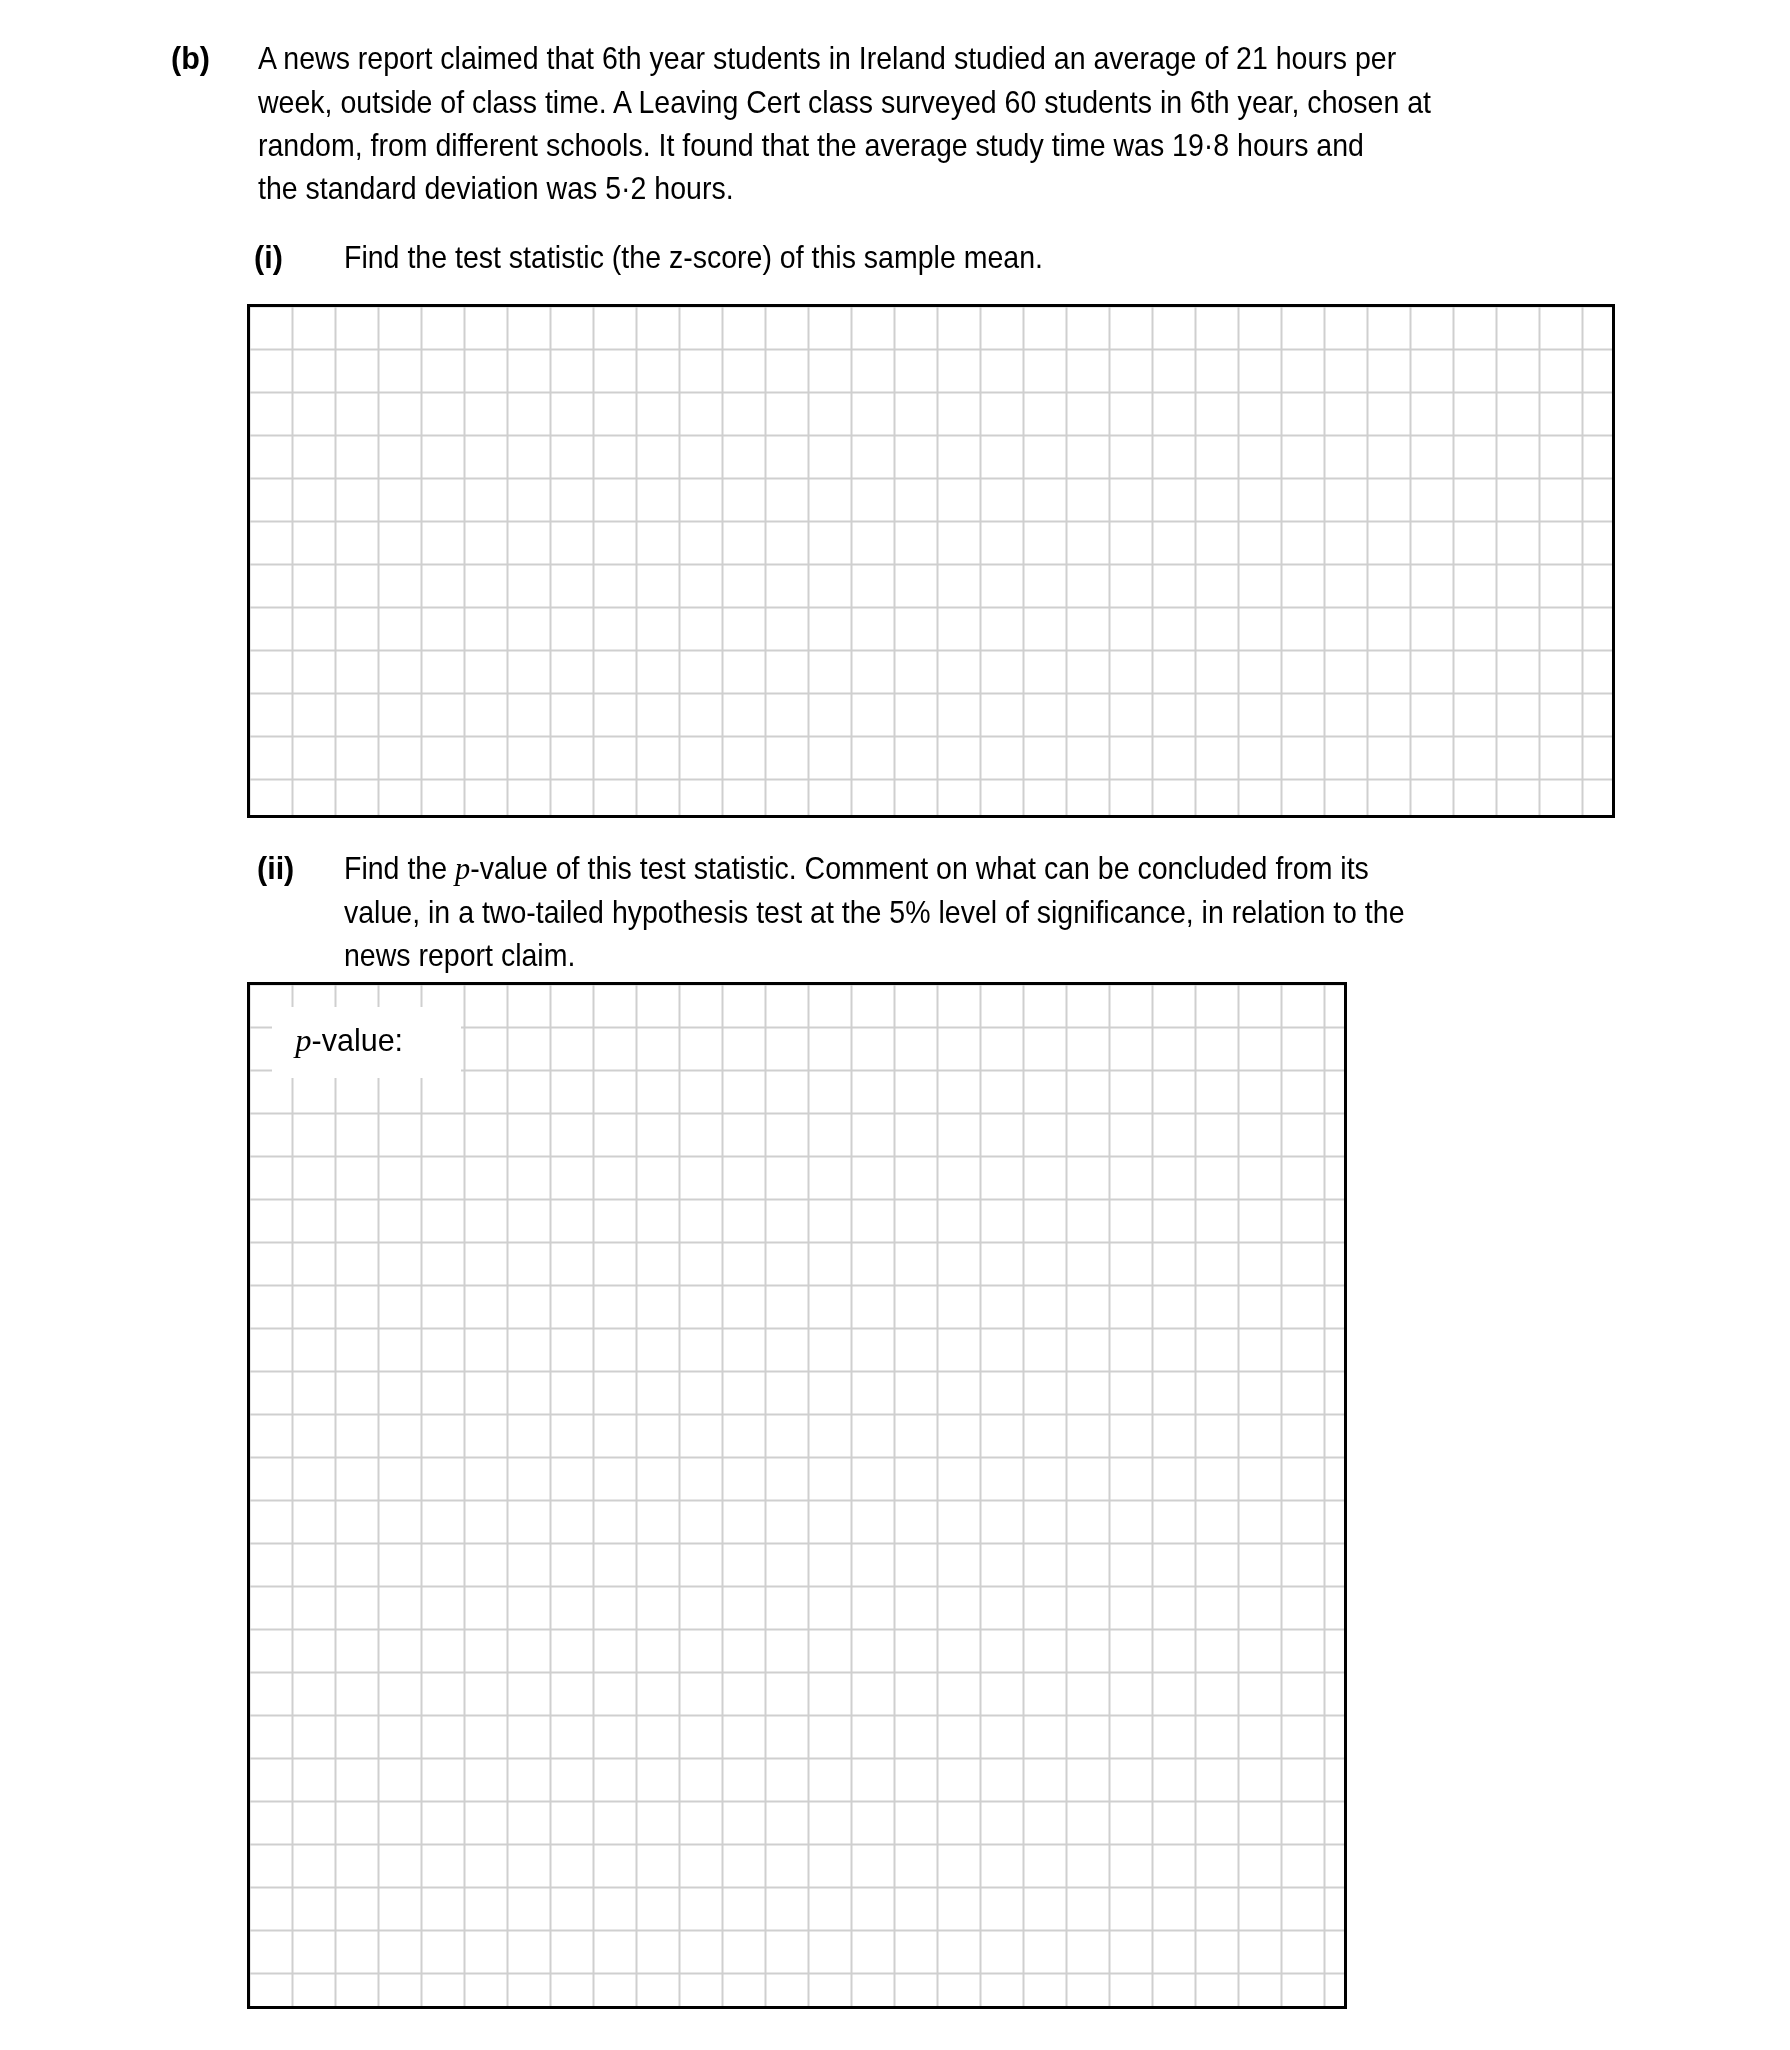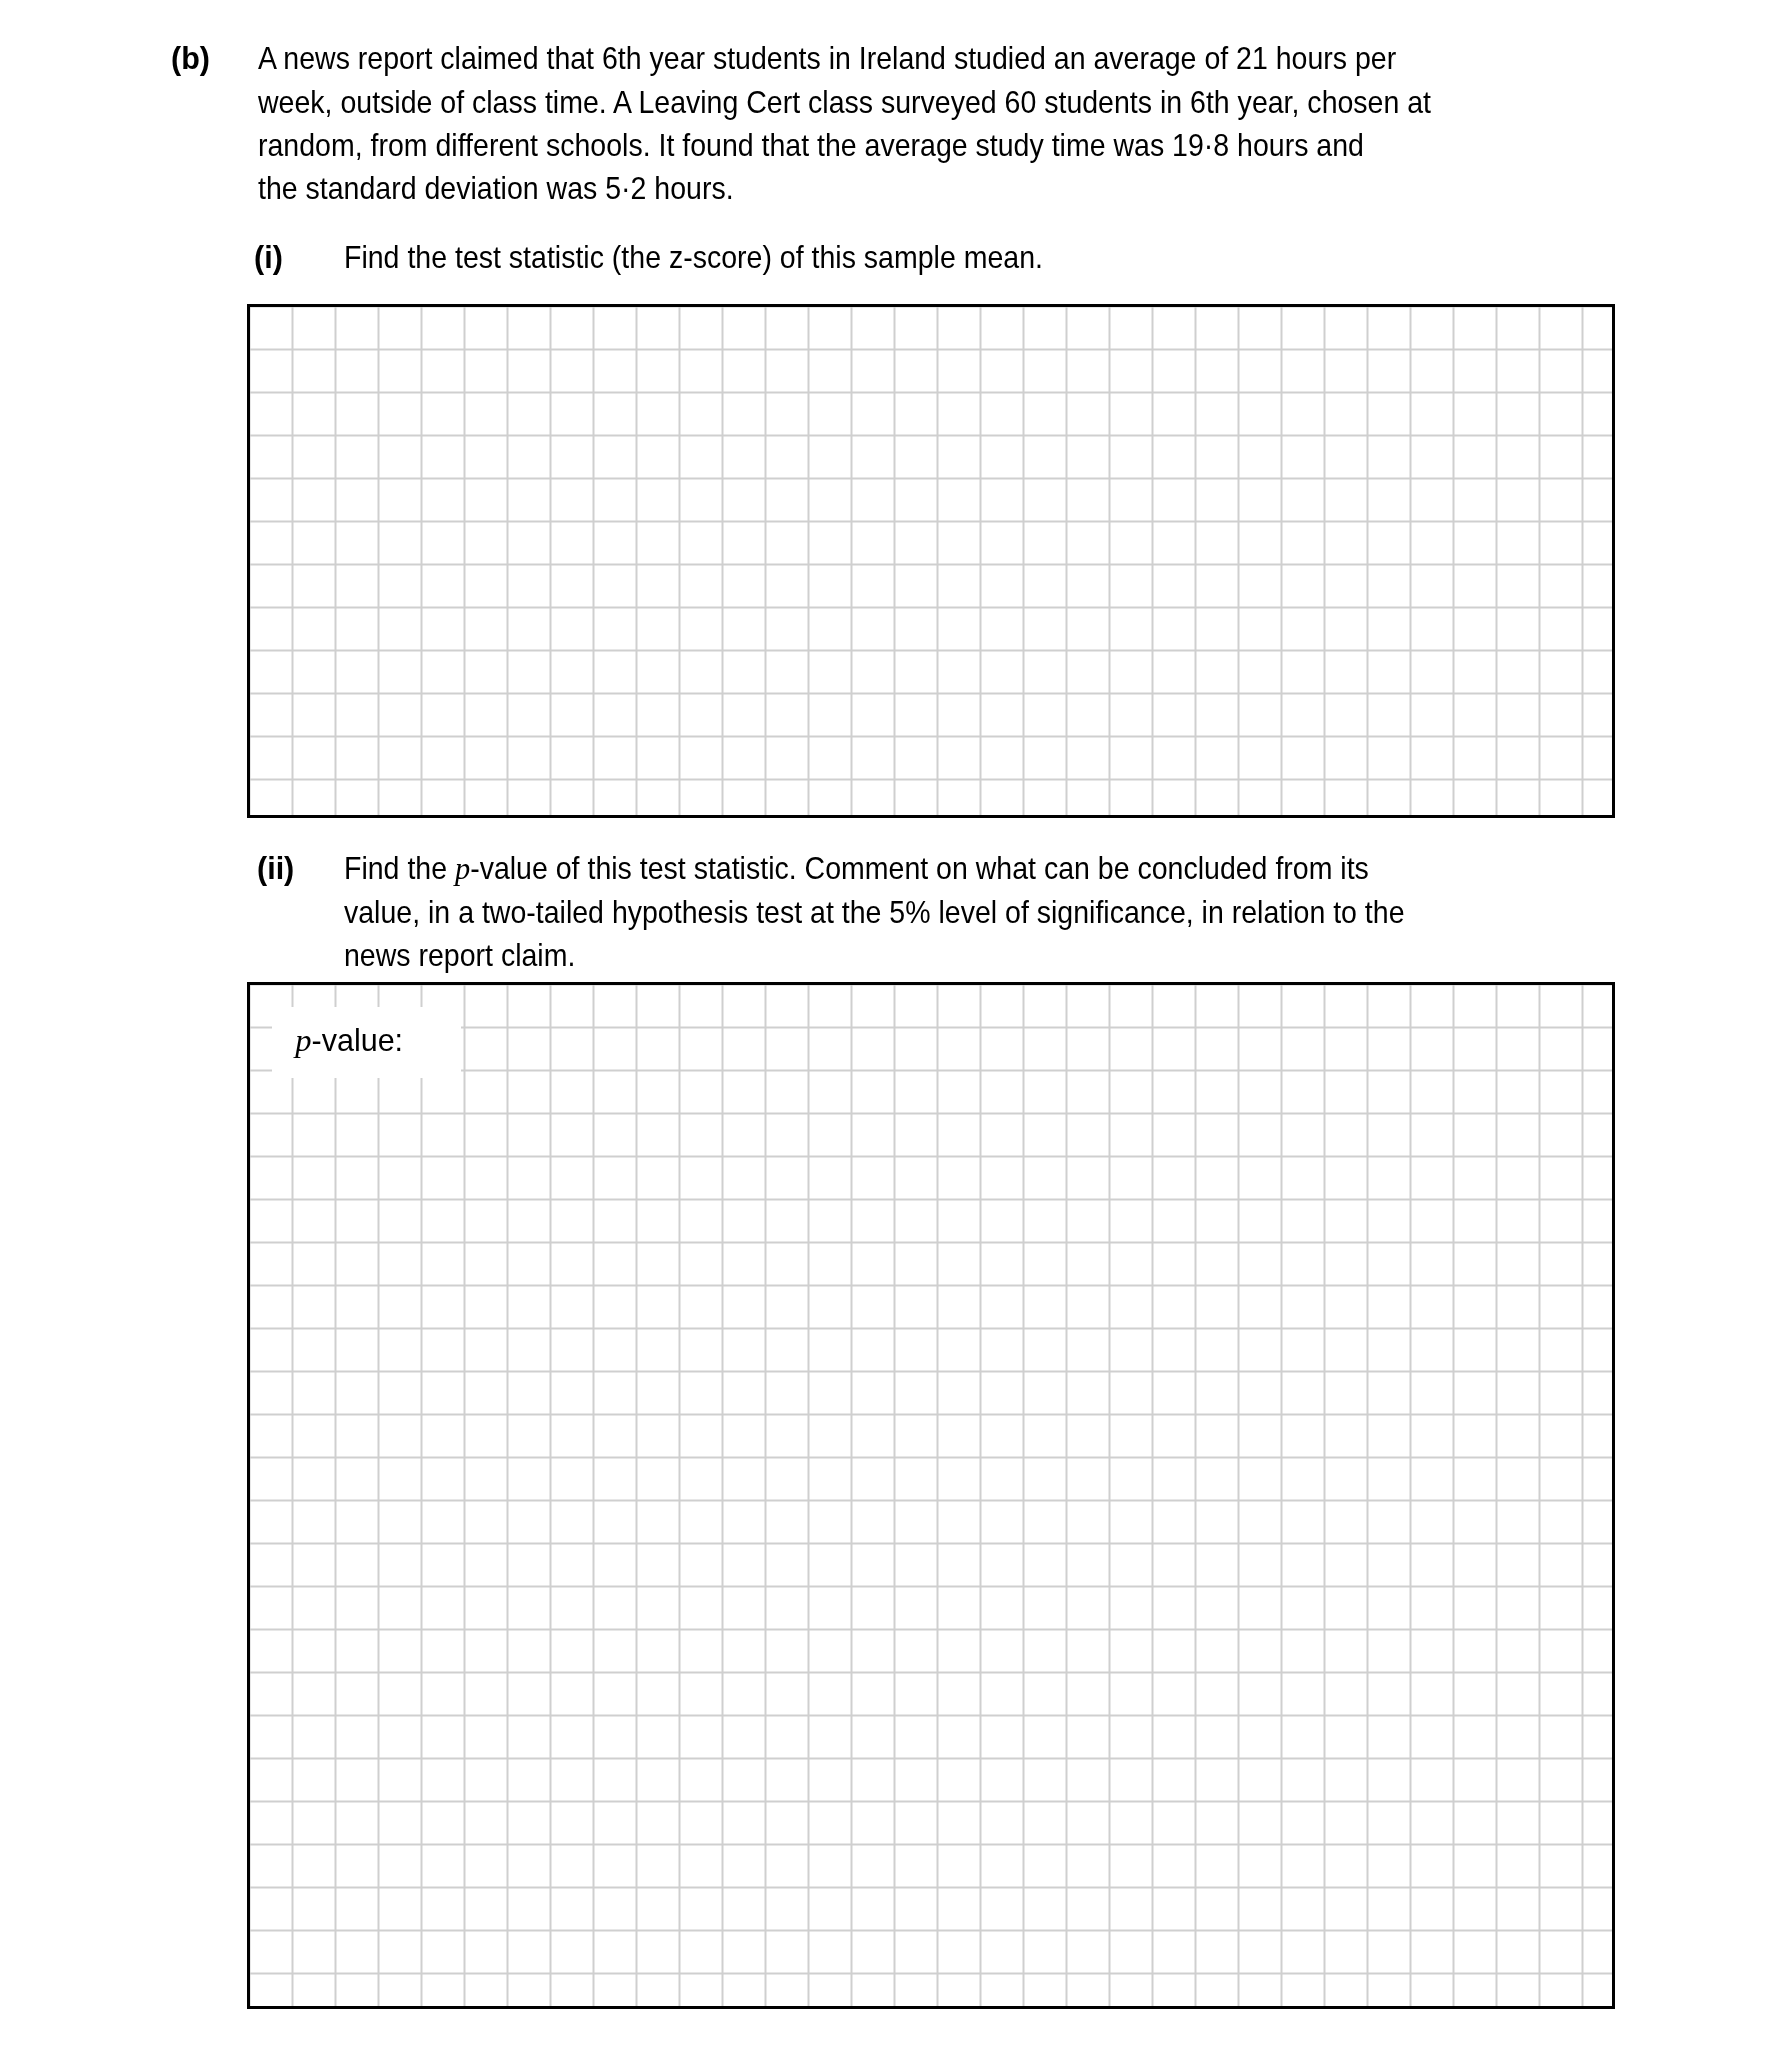--- a/index.html
+++ b/index.html
@@ -73,18 +73,18 @@
 <div class="abs label-bold" style="left:257px; top:847px;">(ii)</div>
 
 <div>
   <div class="abs text-line" style="left:344px; top:847px; transform:scaleX(0.935);">
     <span>Find the </span><span class="math-italic">p</span><span>-value of this test statistic.  Comment on what can be concluded from its</span>
   </div>
   <div class="abs text-line" style="left:344px; top:891px; transform:scaleX(0.935);">value, in a two-tailed hypothesis test at the 5% level of significance, in relation to the</div>
   <div class="abs text-line" style="left:344px; top:934px; transform:scaleX(0.935);">news report claim.</div>
 </div>
 
-<div class="answer-box" style="left:247px; top:982px; width:1368px; height:1027px;">
+<div class="answer-box" style="left:247px; top:982px; width:1100px; height:1027px;">
   <div class="box-label" style="left:21.7px; top:21.7px; width:189px; height:71px; padding:14.8px 0 0 23.6px;">
     <span class="math-italic">p</span><span>-value:</span>
   </div>
 </div>
 
 
 </body></html>

